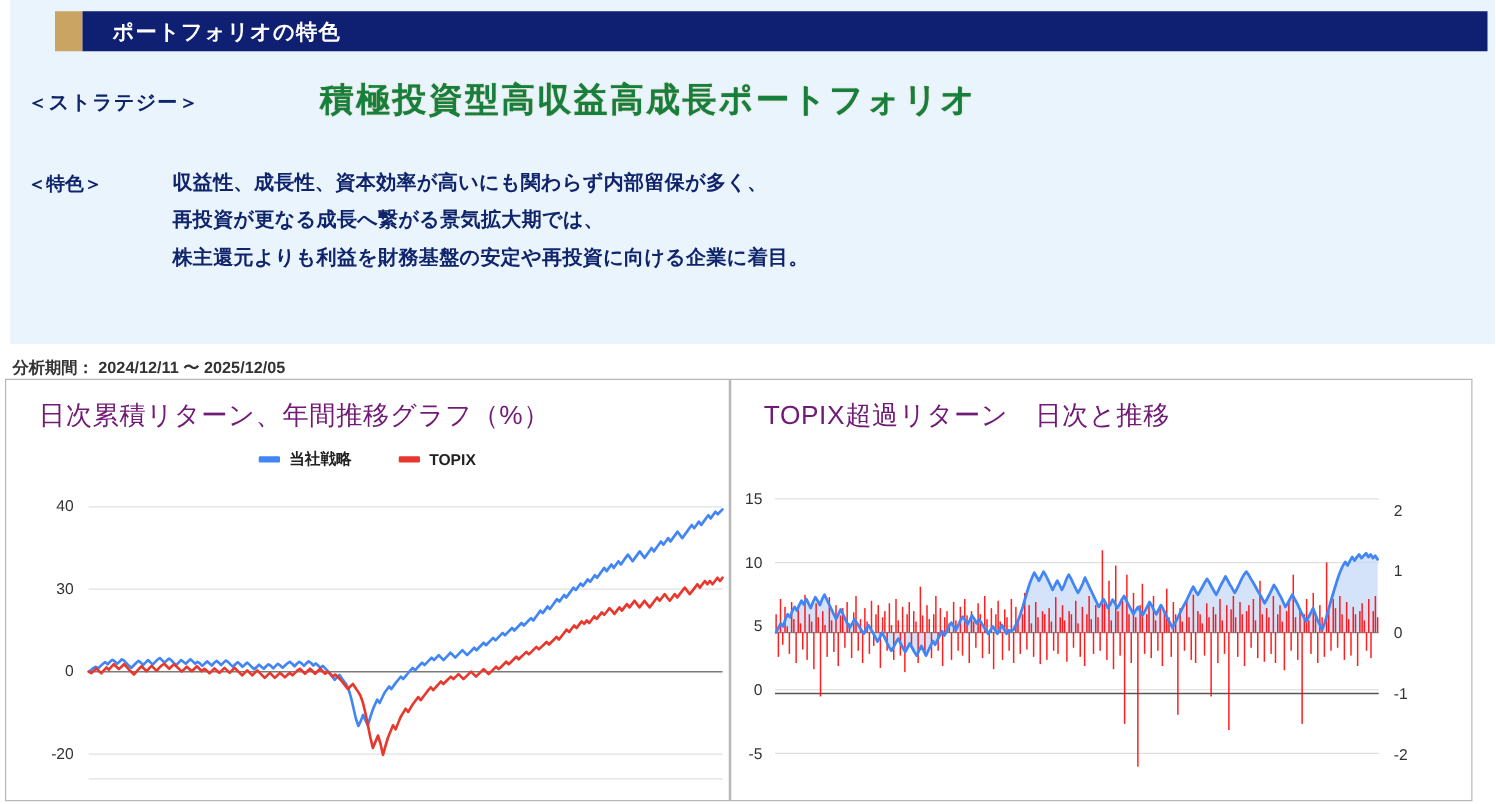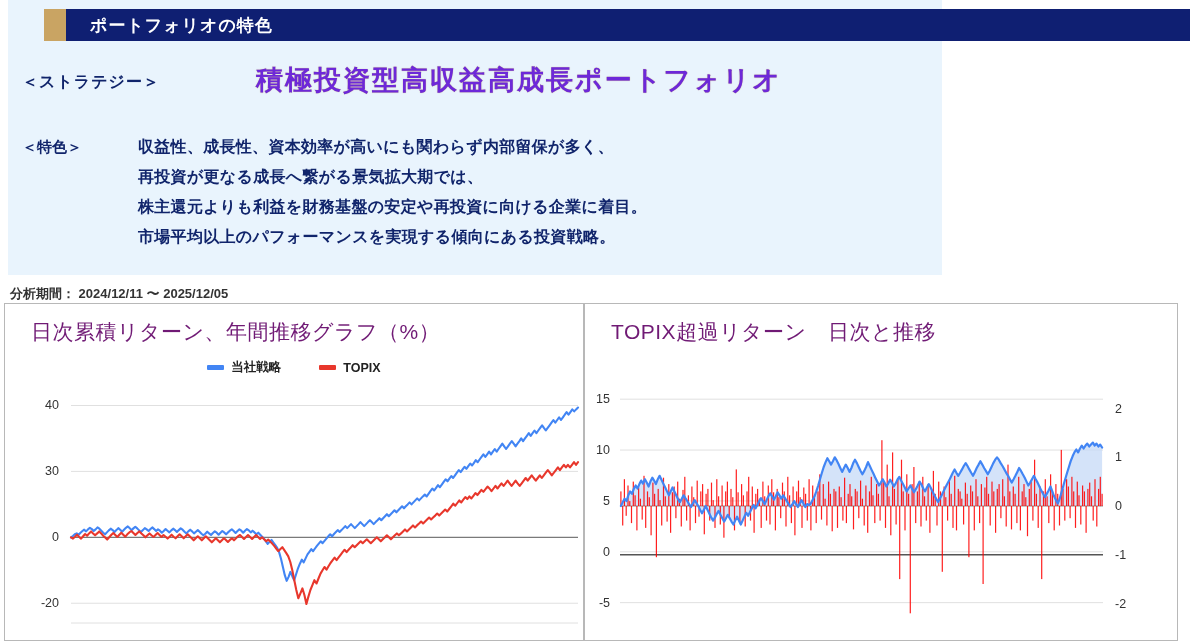--- a/index.html
+++ b/index.html
@@ -5,21 +5,21 @@
   html,body{margin:0;padding:0;}
   body{
     width:1197px;height:643px;
     background:#ffffff;
     font-family:"Liberation Sans","DejaVu Sans",sans-serif;
     overflow:hidden;
     position:relative;
   }
   
   #info-panel{
-    position:absolute;left:8px;top:0;width:934px;height:275px;
+    position:absolute;left:8px;top:0;width:1188px;height:275px;
     background:#e9f4fd;
   }
   #header-bar{
     position:absolute;left:36px;top:9px;width:1146px;height:32px;
     display:flex;align-items:stretch;
   }
   #header-accent{
     width:22px;background:#c9a463;flex:0 0 22px;
   }
   #header-band{
@@ -32,21 +32,21 @@
   }
   #strategy-row{
     position:absolute;left:0;top:62px;width:1182px;height:46px;
   }
   #strategy-label{
     position:absolute;left:14px;top:10px;
     font-size:16px;font-weight:bold;color:#10246b;letter-spacing:1px;
   }
   #strategy-value{
     position:absolute;left:248px;top:0px;
-    font-size:27px;font-weight:bold;color:#6d28d9;letter-spacing:2px;
+    font-size:27px;font-weight:bold;color:#15803d;letter-spacing:2px;
     text-shadow:0 0 1px #c6a870;
   }
   #feature-label{
     position:absolute;left:14px;top:138px;
     font-size:15px;font-weight:bold;color:#10246b;
   }
   #feature-lines{
     position:absolute;left:130px;top:132px;
   }
   .feature-line{
@@ -103,21 +103,20 @@
   <div id="strategy-row">
     <span id="strategy-label">＜ストラテジー＞</span>
     <span id="strategy-value">積極投資型高収益高成長ポートフォリオ</span>
   </div>
 
   <span id="feature-label">＜特色＞</span>
   <div id="feature-lines">
     <div class="feature-line">収益性、成長性、資本効率が高いにも関わらず内部留保が多く、</div>
     <div class="feature-line">再投資が更なる成長へ繋がる景気拡大期では、</div>
     <div class="feature-line">株主還元よりも利益を財務基盤の安定や再投資に向ける企業に着目。</div>
-    <div class="feature-line">市場平均以上のパフォーマンスを実現する傾向にある投資戦略。</div>
   </div>
 </div>
 
 <div id="analysis-period">分析期間： 2024/12/11 〜 2025/12/05</div>
 
 <div id="chart-panel-left" class="chart-panel">
   <div class="chart-title">日次累積リターン、年間推移グラフ（%）</div>
   <div class="chart-legend">
     <div class="legend-item">
       <span class="legend-swatch-bar" style="background:#4285f4"></span>

